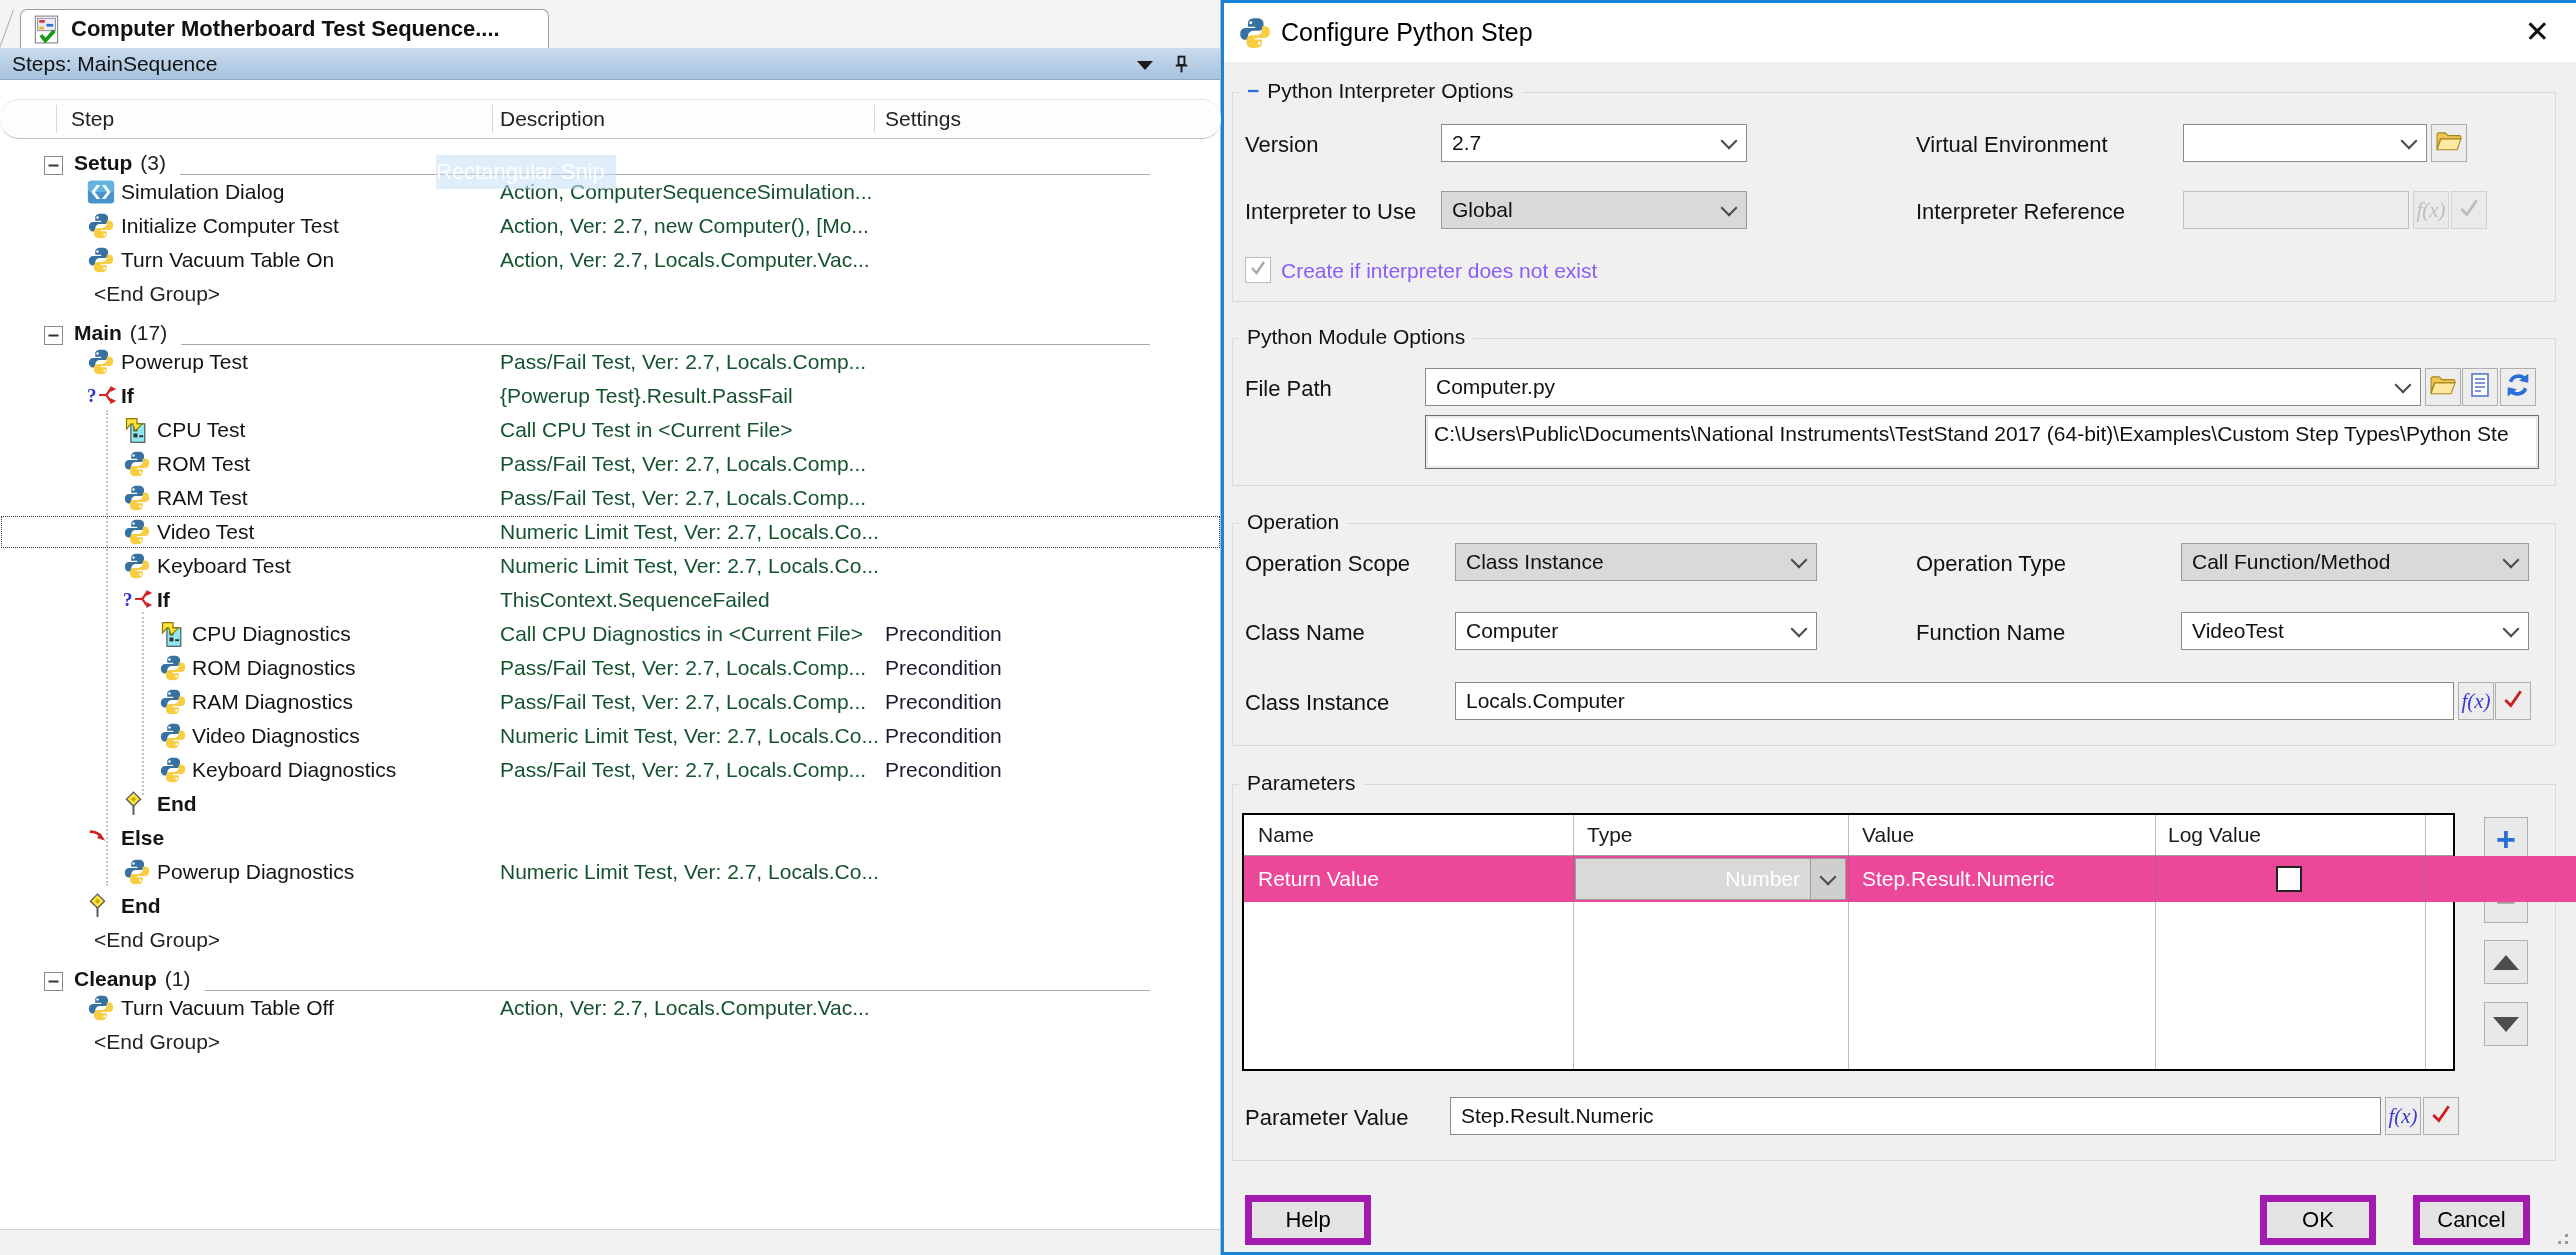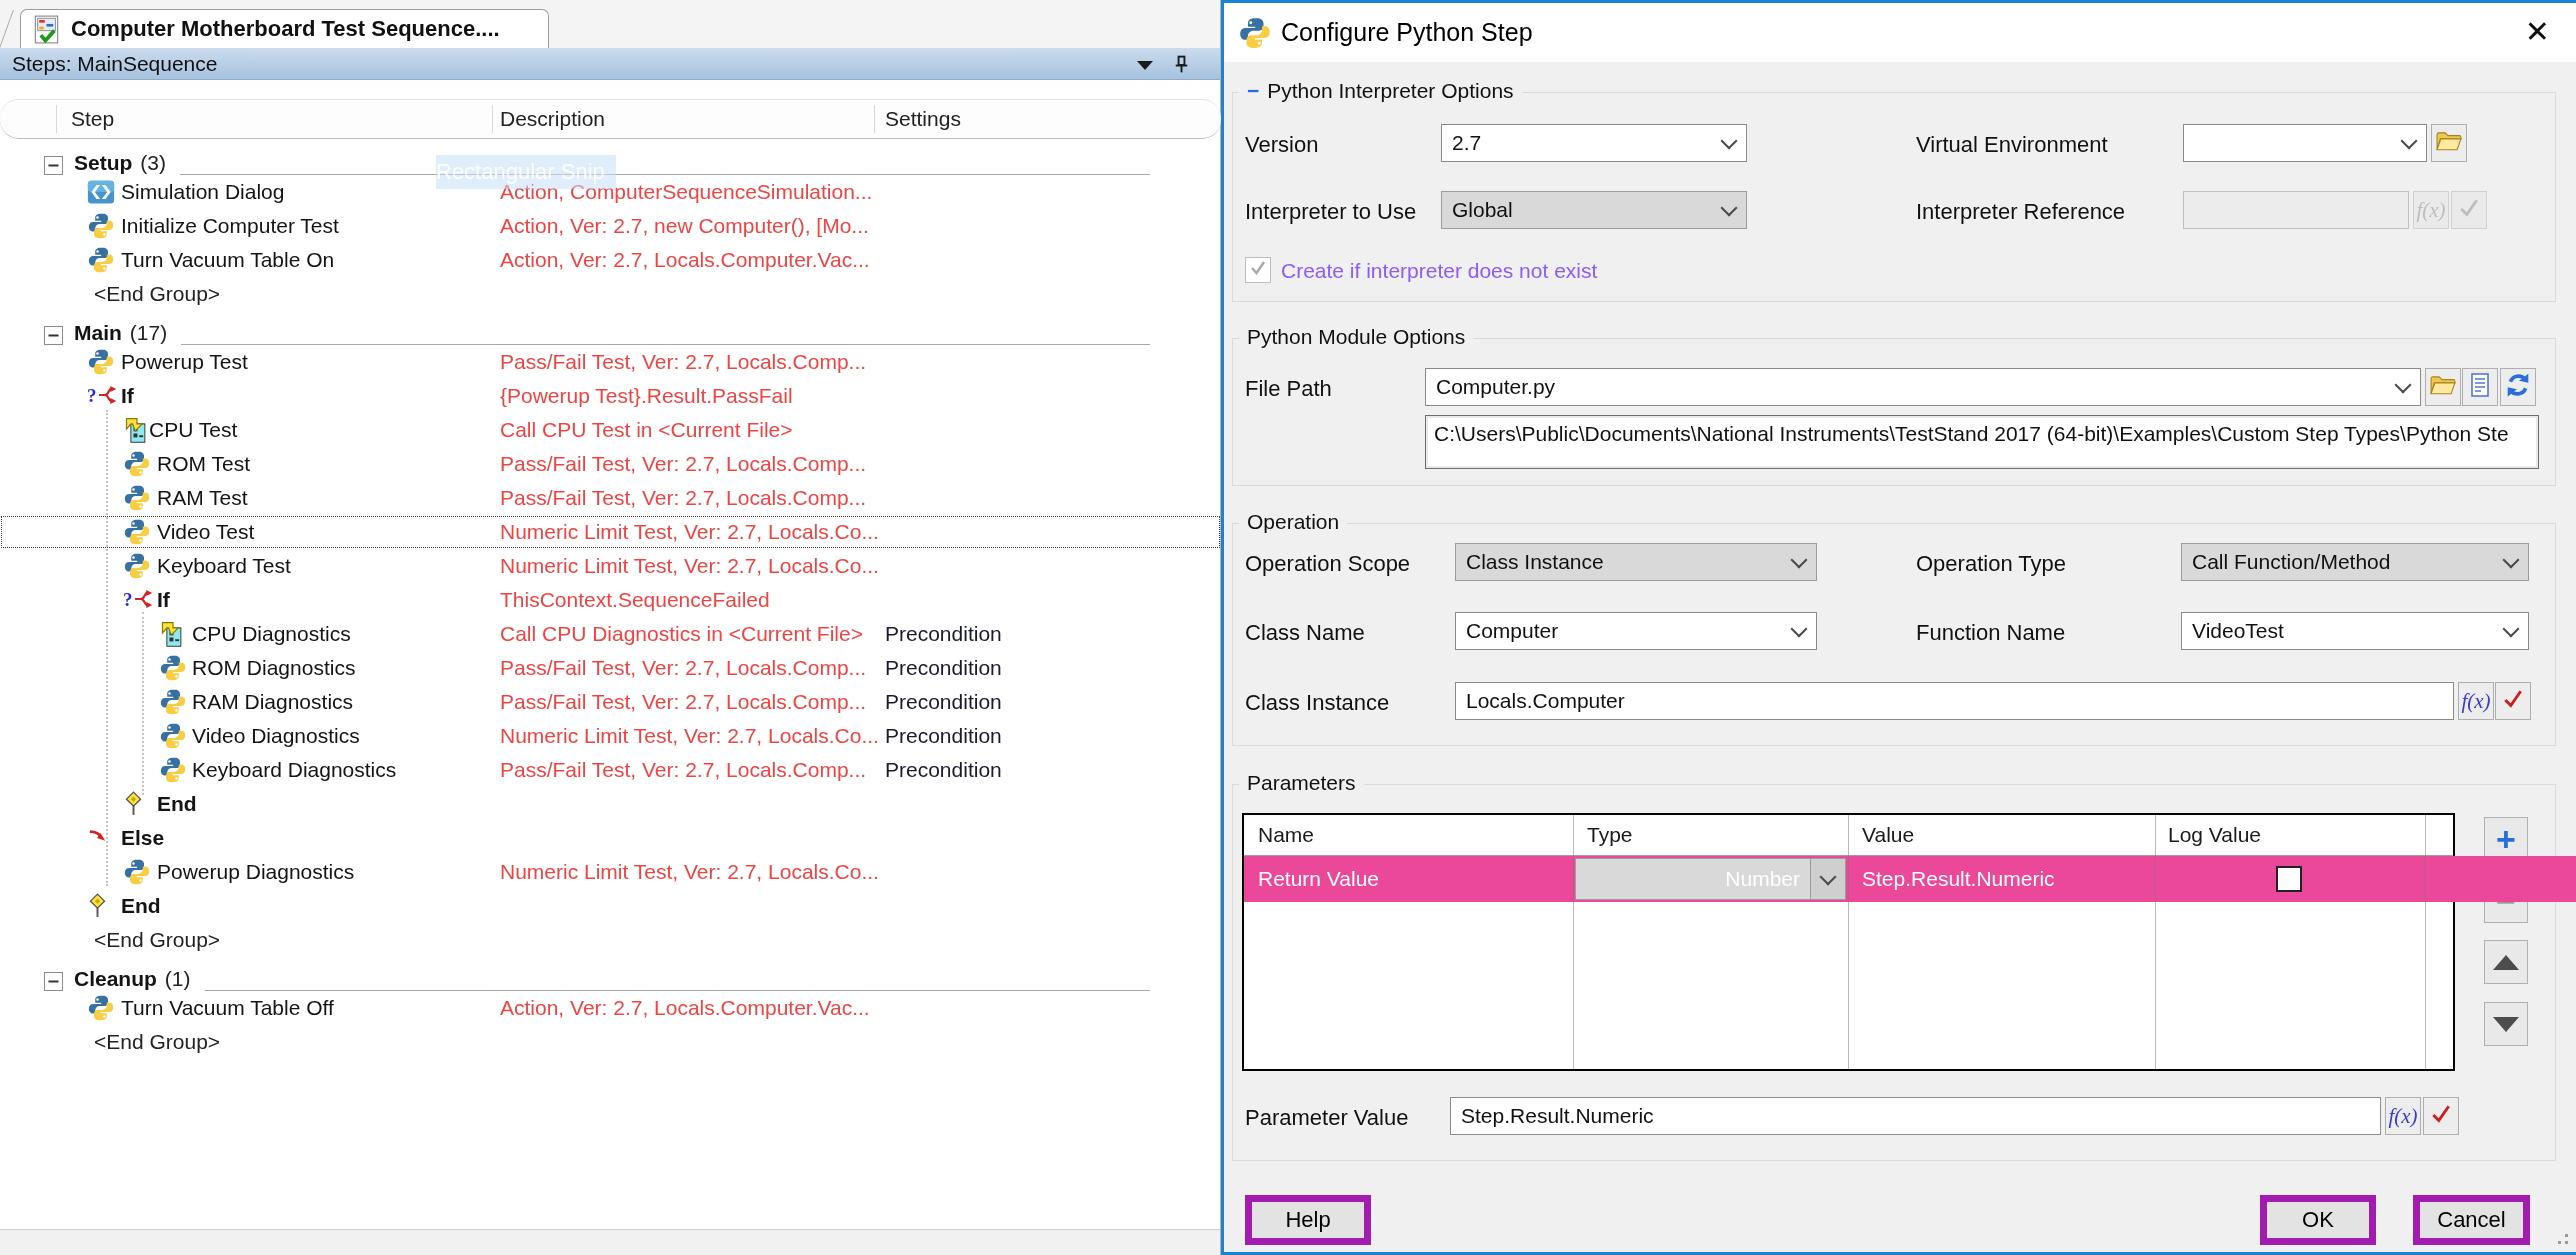--- a/index.html
+++ b/index.html
@@ -17,21 +17,21 @@
   .grid-header{position:absolute;left:0;top:99px;width:1221px;height:40px;background:#fdfdfd;border-top:1px solid #e3e3e3;border-bottom:1px solid #bdbdbd;box-sizing:border-box;font-size:21px;color:#222;border-radius:19px;}
   .grid-header .hsep{position:absolute;top:5px;bottom:5px;width:1px;background:#d8d8d8;}
   .grid-header span{position:absolute;line-height:38px;}
   .rows{position:absolute;left:0;top:141px;width:1221px;}
   .trow{position:relative;height:34px;font-size:21px;color:#141414;white-space:nowrap;}
   .trow.sel{outline:1.6px dotted #3c3c3c;outline-offset:-2px;}
   .ticon{position:absolute;top:3px;width:28px;height:28px;}
   .ticon svg{display:block;}
   .tlabel{position:absolute;top:0;line-height:34px;}
   .tlabel.bold{font-weight:bold;}
-  .tdesc{position:absolute;left:500px;top:0;line-height:34px;color:#ef4444;}
+  .tdesc{position:absolute;left:500px;top:0;line-height:34px;color:#14532d;}
   .tset{position:absolute;left:885px;top:0;line-height:34px;color:#1a1a30;}
   .grow{display:flex;align-items:flex-end;padding-left:44px;}
   .gbox{width:19px;height:19px;margin-right:11px;flex:none;}
   .glabel{font-weight:bold;}
   .gcount{margin-left:8px;color:#222;}
   .gline{flex:1;height:0;border-top:1px solid #a9a9a9;margin:0 71px 0 14px;}
   .egrow{padding-left:94px;line-height:34px;color:#222;}
   .guide{position:absolute;width:0;border-left:2px dotted #c3c3c3;z-index:0;}
   .watermark{position:absolute;left:436px;top:155px;width:180px;height:34px;background:rgba(198,223,246,.55);color:rgba(255,255,255,.93);font-size:22px;line-height:34px;overflow:hidden;z-index:6;pointer-events:none;}
   .bottom-strip{position:absolute;left:0;right:0;top:1229px;height:27px;background:#f1f1f1;border-top:1px solid #cfcfcf;}
@@ -205,21 +205,21 @@
         <div class="trow">
           <span class="ticon" style="left:123px">
             <svg viewBox="0 0 32 32" width="28" height="28">
               <rect x="9" y="9" width="16" height="21" fill="#8fe7ef" stroke="#222"></rect>
               <rect x="12" y="13" width="4.5" height="4.5" fill="#333"></rect>
               <rect x="12" y="20" width="4.5" height="4.5" fill="#333"></rect>
               <rect x="18.5" y="22" width="4.5" height="2.2" fill="#333"></rect>
               <path d="M4 15 V3 h12 v6 h6 L14 17 l-3-8 h-2 z" fill="#ffe23b" stroke="#8a7a00" stroke-width="1.4"></path>
             </svg>
           </span>
-          <span class="tlabel" style="left:149px">CPU Test</span>
+          <span class="tlabel" style="left:157px">CPU Test</span>
           <span class="tdesc">Call CPU Test in &lt;Current File&gt;</span>
         </div>
         <div class="trow">
           <span class="ticon" style="left:123px">
             <svg viewBox="0 0 32 32" width="28" height="28">
               <path fill="#3771a2" d="M16 2c-4.8 0-6.6 2.1-6.6 4.8V10h6.8v1.3H7.1c-2.9 0-5 1.9-5 5.6s2 5.4 4.7 5.4h2.6v-3.5c0-2.7 2.3-5 5.1-5h5.4c2.3 0 4.1-1.9 4.1-4.2V6.8C24 4.1 21.5 2 18.7 2H16z"></path>
               <circle cx="12" cy="6.3" r="1.4" fill="#fff"></circle>
               <path fill="#f7cd42" d="M16 30c4.8 0 6.6-2.1 6.6-4.8V22h-6.8v-1.3h9.1c2.9 0 5-1.9 5-5.6s-2-5.4-4.7-5.4h-2.6v3.5c0 2.7-2.3 5-5.1 5h-5.4c-2.3 0-4.1 1.9-4.1 4.2v2.8C8 27.9 10.5 30 13.3 30H16z"></path>
               <circle cx="20" cy="25.7" r="1.4" fill="#fff"></circle>
             </svg>

